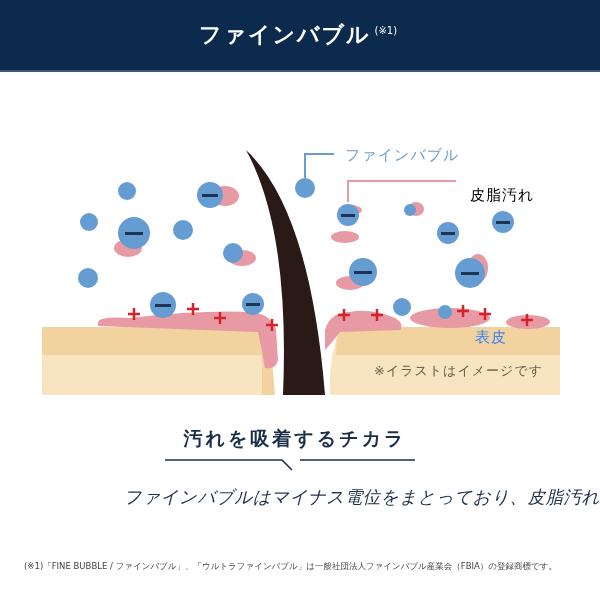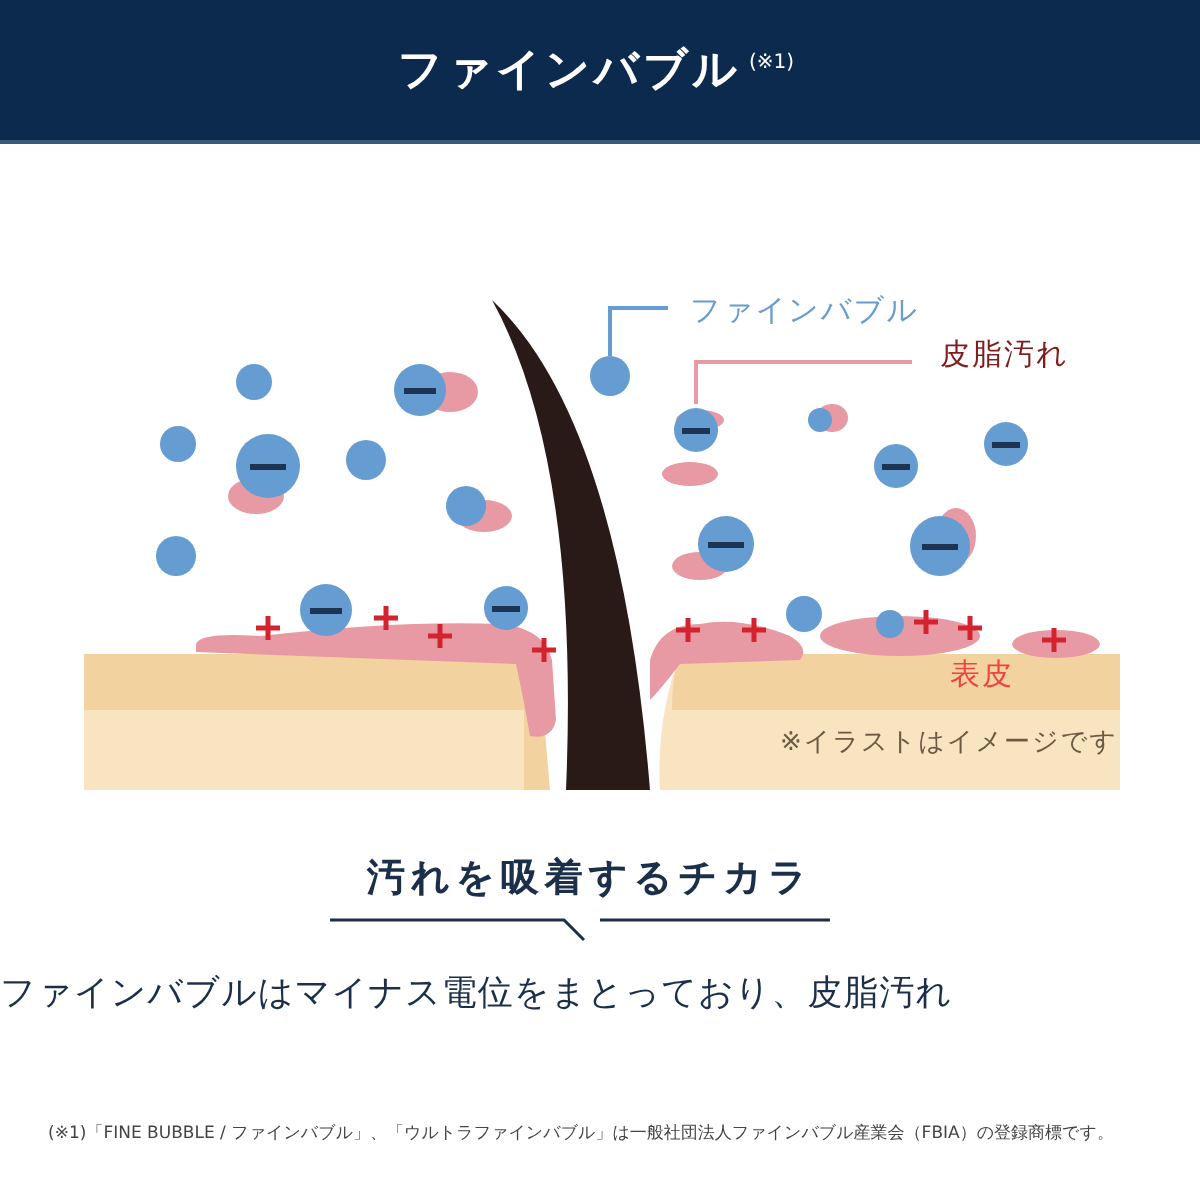--- a/index.html
+++ b/index.html
@@ -3,25 +3,25 @@
 <meta charset="utf-8">
 <style>
   html,body{margin:0;padding:0;}
   body{width:600px;height:600px;background:#ffffff;position:relative;overflow:hidden;font-family:"DejaVu Sans",sans-serif;}
   .header{position:absolute;left:0;top:0;width:600px;height:72px;background:#0c2a4d;border-bottom:2px solid #3b587a;box-sizing:border-box;display:flex;align-items:center;justify-content:center;}
   .header-title{color:#ffffff;font-size:22px;font-weight:bold;letter-spacing:2px;display:flex;align-items:baseline;}
   .header-title .note{font-size:10px;font-weight:normal;margin:0 4px;position:relative;top:-8px;letter-spacing:0;}
   .illus{position:absolute;left:0;top:72px;width:600px;height:340px;}
   .label{position:absolute;font-size:15px;letter-spacing:1px;}
   .label-bubble{left:345px;top:74px;color:#6a9ccd;}
-  .label-sebum{left:470px;top:96px;color:#7f1d1d;}
-  .label-epidermis{left:475px;top:256px;color:#ef4444;font-size:15px;}
-  .label-note{left:374px;top:290px;color:#6a5a44;font-size:13px;margin-left:16px;}
+  .label-sebum{left:470px;top:114px;color:#000000;}
+  .label-epidermis{left:475px;top:256px;color:#3b82f6;font-size:15px;}
+  .label-note{left:374px;top:290px;color:#6a5a44;font-size:13px;}
   .section-title{position:absolute;left:0;top:426px;width:590px;text-align:center;font-size:19px;font-weight:bold;color:#1c2f4a;letter-spacing:3px;}
-  .body-text{position:absolute;left:0;top:482px;width:600px;text-align:left;font-size:17.5px;line-height:30px;color:#1c2f4a;letter-spacing:0.5px;}
+  .body-text{position:absolute;left:0;top:482px;width:600px;text-align:right;font-size:17.5px;line-height:30px;color:#1c2f4a;letter-spacing:0.5px;font-style:italic;}
   .footnote{position:absolute;left:0;top:561px;width:581px;text-align:center;font-size:8.5px;color:#444;}
 </style>
 </head>
 <body>
 
 <div class="header">
   <div class="header-title">
     <span>ファインバブル</span>
     <span class="note">(※1)</span>
   </div>

